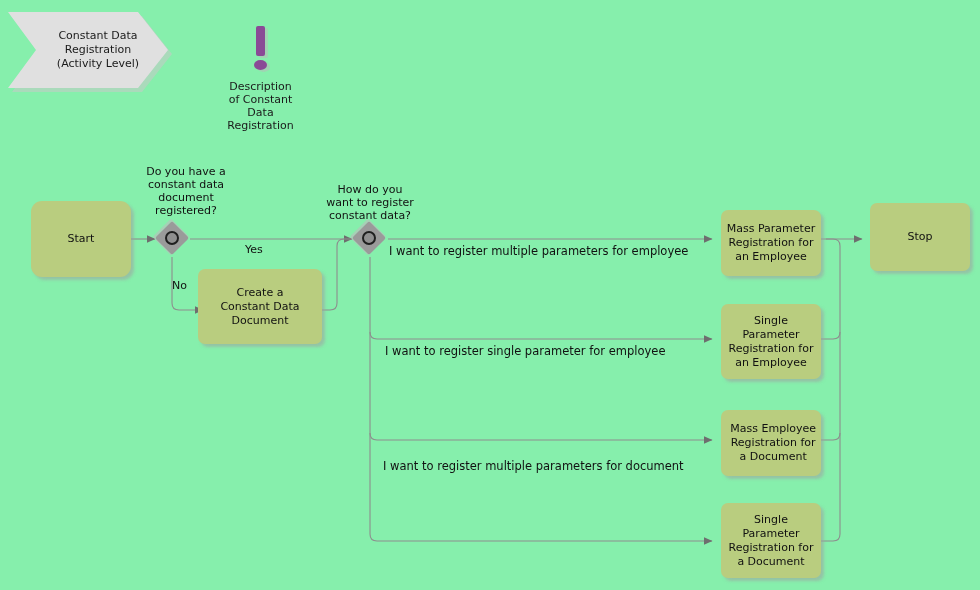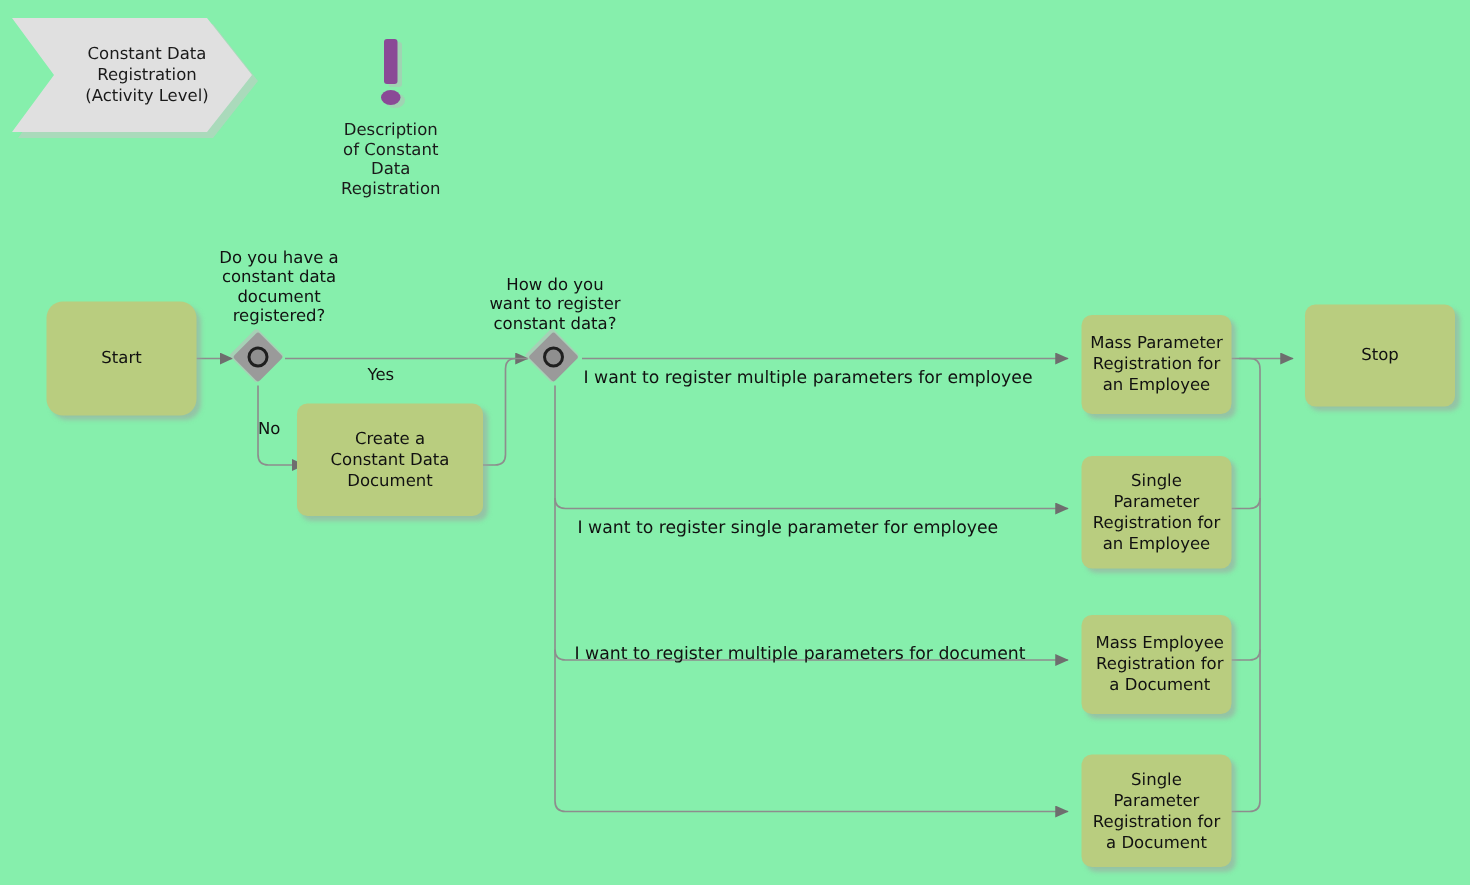--- a/index.html
+++ b/index.html
@@ -283,21 +283,21 @@
 want to register
 constant data?</div>
   <div class="dec" style="left:352px; top:221px;">
     <div class="dec-shadow"></div>
     <div class="dec-body"></div>
     <div class="dec-ring"></div>
   </div>
 
   <div class="lbl branch" style="left:389px; top:245px;">I want to register multiple parameters for employee</div>
   <div class="lbl branch" style="left:385px; top:345px;">I want to register single parameter for employee</div>
-  <div class="lbl branch" style="left:383px; top:429px;">I want to register multiple parameters for document</div>
+  <div class="lbl branch" style="left:383px; top:460px;">I want to register multiple parameters for document</div>
 
   <div class="act" style="left:721px; top:210px; width:100px; height:66px;">
     <span>Mass Parameter
 Registration for
 an Employee</span>
   </div>
 
   <div class="act" style="left:721px; top:304px; width:100px; height:75px;">
     <span>Single
 Parameter

